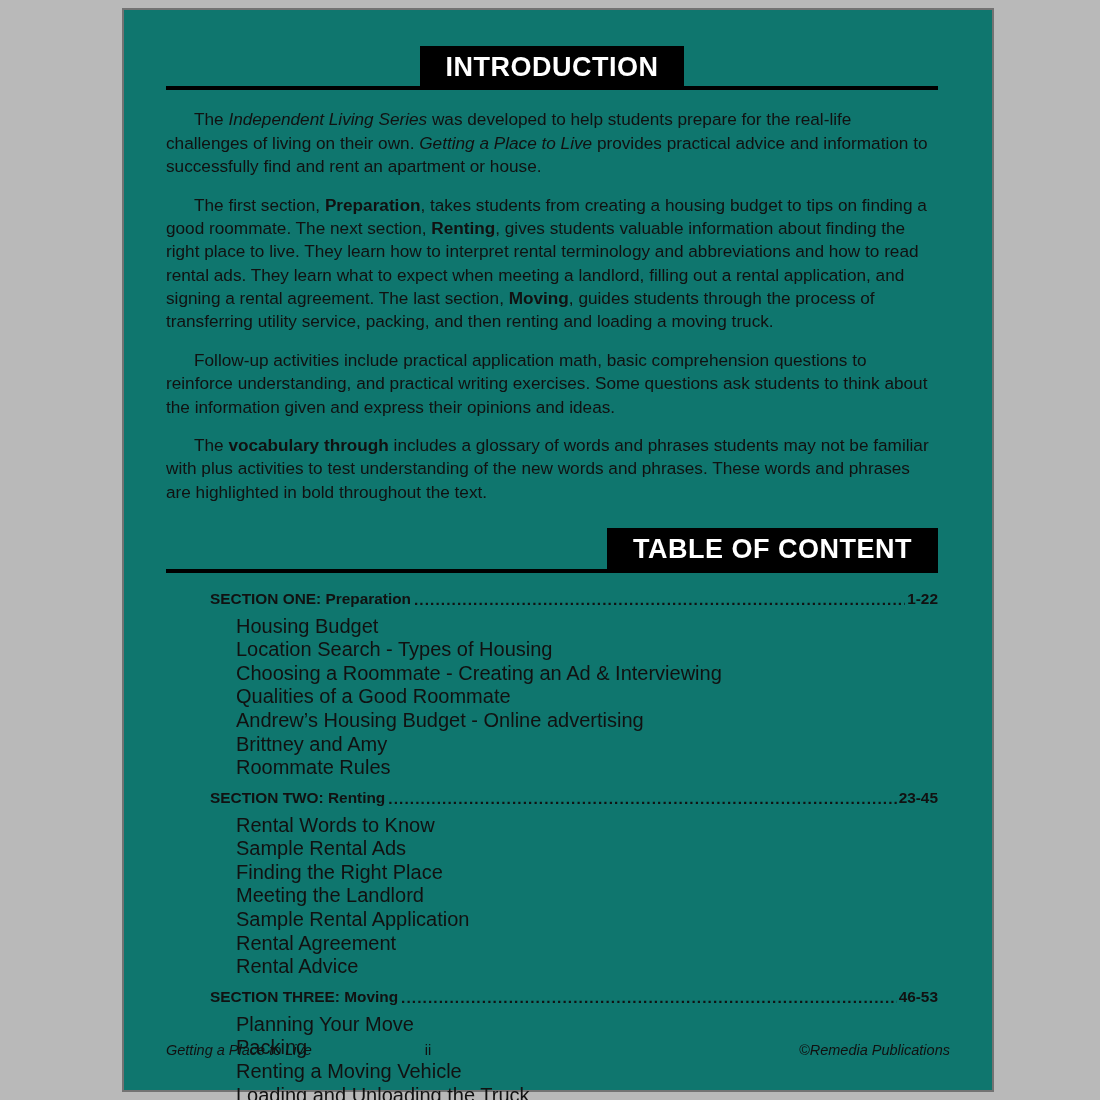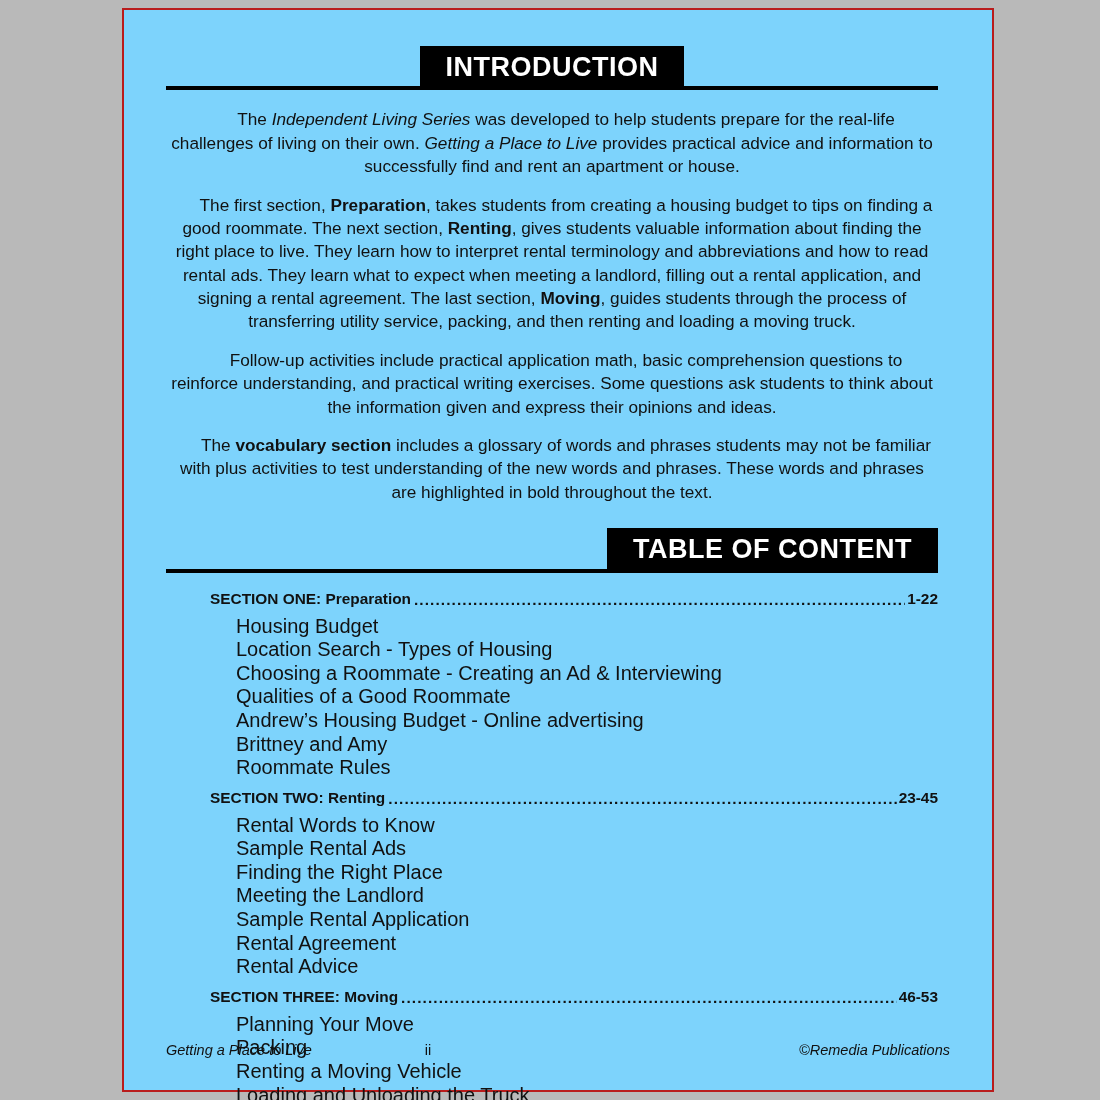--- a/index.html
+++ b/index.html
@@ -12,22 +12,22 @@
     height: 1100px;
     font-family: "Liberation Sans", sans-serif;
     overflow: hidden;
   }
   .page {
     position: absolute;
     left: 122px;
     top: 8px;
     width: 872px;
     height: 1084px;
-    background: #7dd3fc;
-    border: 2px solid #b91c1c;
+    background: #0f766e;
+    border: 2px solid #737373;
     box-sizing: border-box;
   }
   .content {
     position: absolute;
     left: 42px;
     top: 36px;
     width: 772px;
   }
 
   
@@ -61,21 +61,20 @@
   .intro {
     margin-top: 18px;
     font-size: 17.2px;
     line-height: 1.36;
     color: #111111;
     text-align: left;
   }
   .intro p {
     margin: 0 0 15px 0;
     text-indent: 28px;
-    text-align: center;
   }
   .intro p:last-child { margin-bottom: 0; }
   .intro i { font-style: italic; }
   .intro b { font-weight: bold; }
 
   
   .toc-banner-wrap {
     margin-top: 24px;
     position: relative;
     text-align: right;
@@ -139,21 +138,21 @@
       <span class="banner">INTRODUCTION</span>
     </div>
 
     <div class="intro">
       <p><span>The </span><i>Independent Living Series</i><span> was developed to help students prepare for the real-life challenges of living on their own. </span><i>Getting a Place to Live</i><span> provides practical advice and information to successfully find and rent an apartment or house.</span></p>
 
       <p><span>The first section, </span><b>Preparation</b><span>, takes students from creating a housing budget to tips on finding a good roommate. The next section, </span><b>Renting</b><span>, gives students valuable information about finding the right place to live. They learn how to interpret rental terminology and abbreviations and how to read rental ads. They learn what to expect when meeting a landlord, filling out a rental application, and signing a rental agreement. The last section, </span><b>Moving</b><span>, guides students through the process of transferring utility service, packing, and then renting and loading a moving truck.</span></p>
 
       <p>Follow-up activities include practical application math, basic comprehension questions to reinforce understanding, and practical writing exercises. Some questions ask students to think about the information given and express their opinions and ideas.</p>
 
-      <p><span>The </span><b>vocabulary section</b><span> includes a glossary of words and phrases students may not be familiar with plus activities to test understanding of the new words and phrases. These words and phrases are highlighted in bold throughout the text.</span></p>
+      <p><span>The </span><b>vocabulary through</b><span> includes a glossary of words and phrases students may not be familiar with plus activities to test understanding of the new words and phrases. These words and phrases are highlighted in bold throughout the text.</span></p>
     </div>
 
     <div class="banner-wrap toc-banner-wrap">
       <div class="rule"></div>
       <span class="banner">TABLE OF CONTENT</span>
     </div>
 
     <div class="toc" id="toc-list">
         <div class="toc-section">
           <span class="label">SECTION ONE: Preparation</span>

